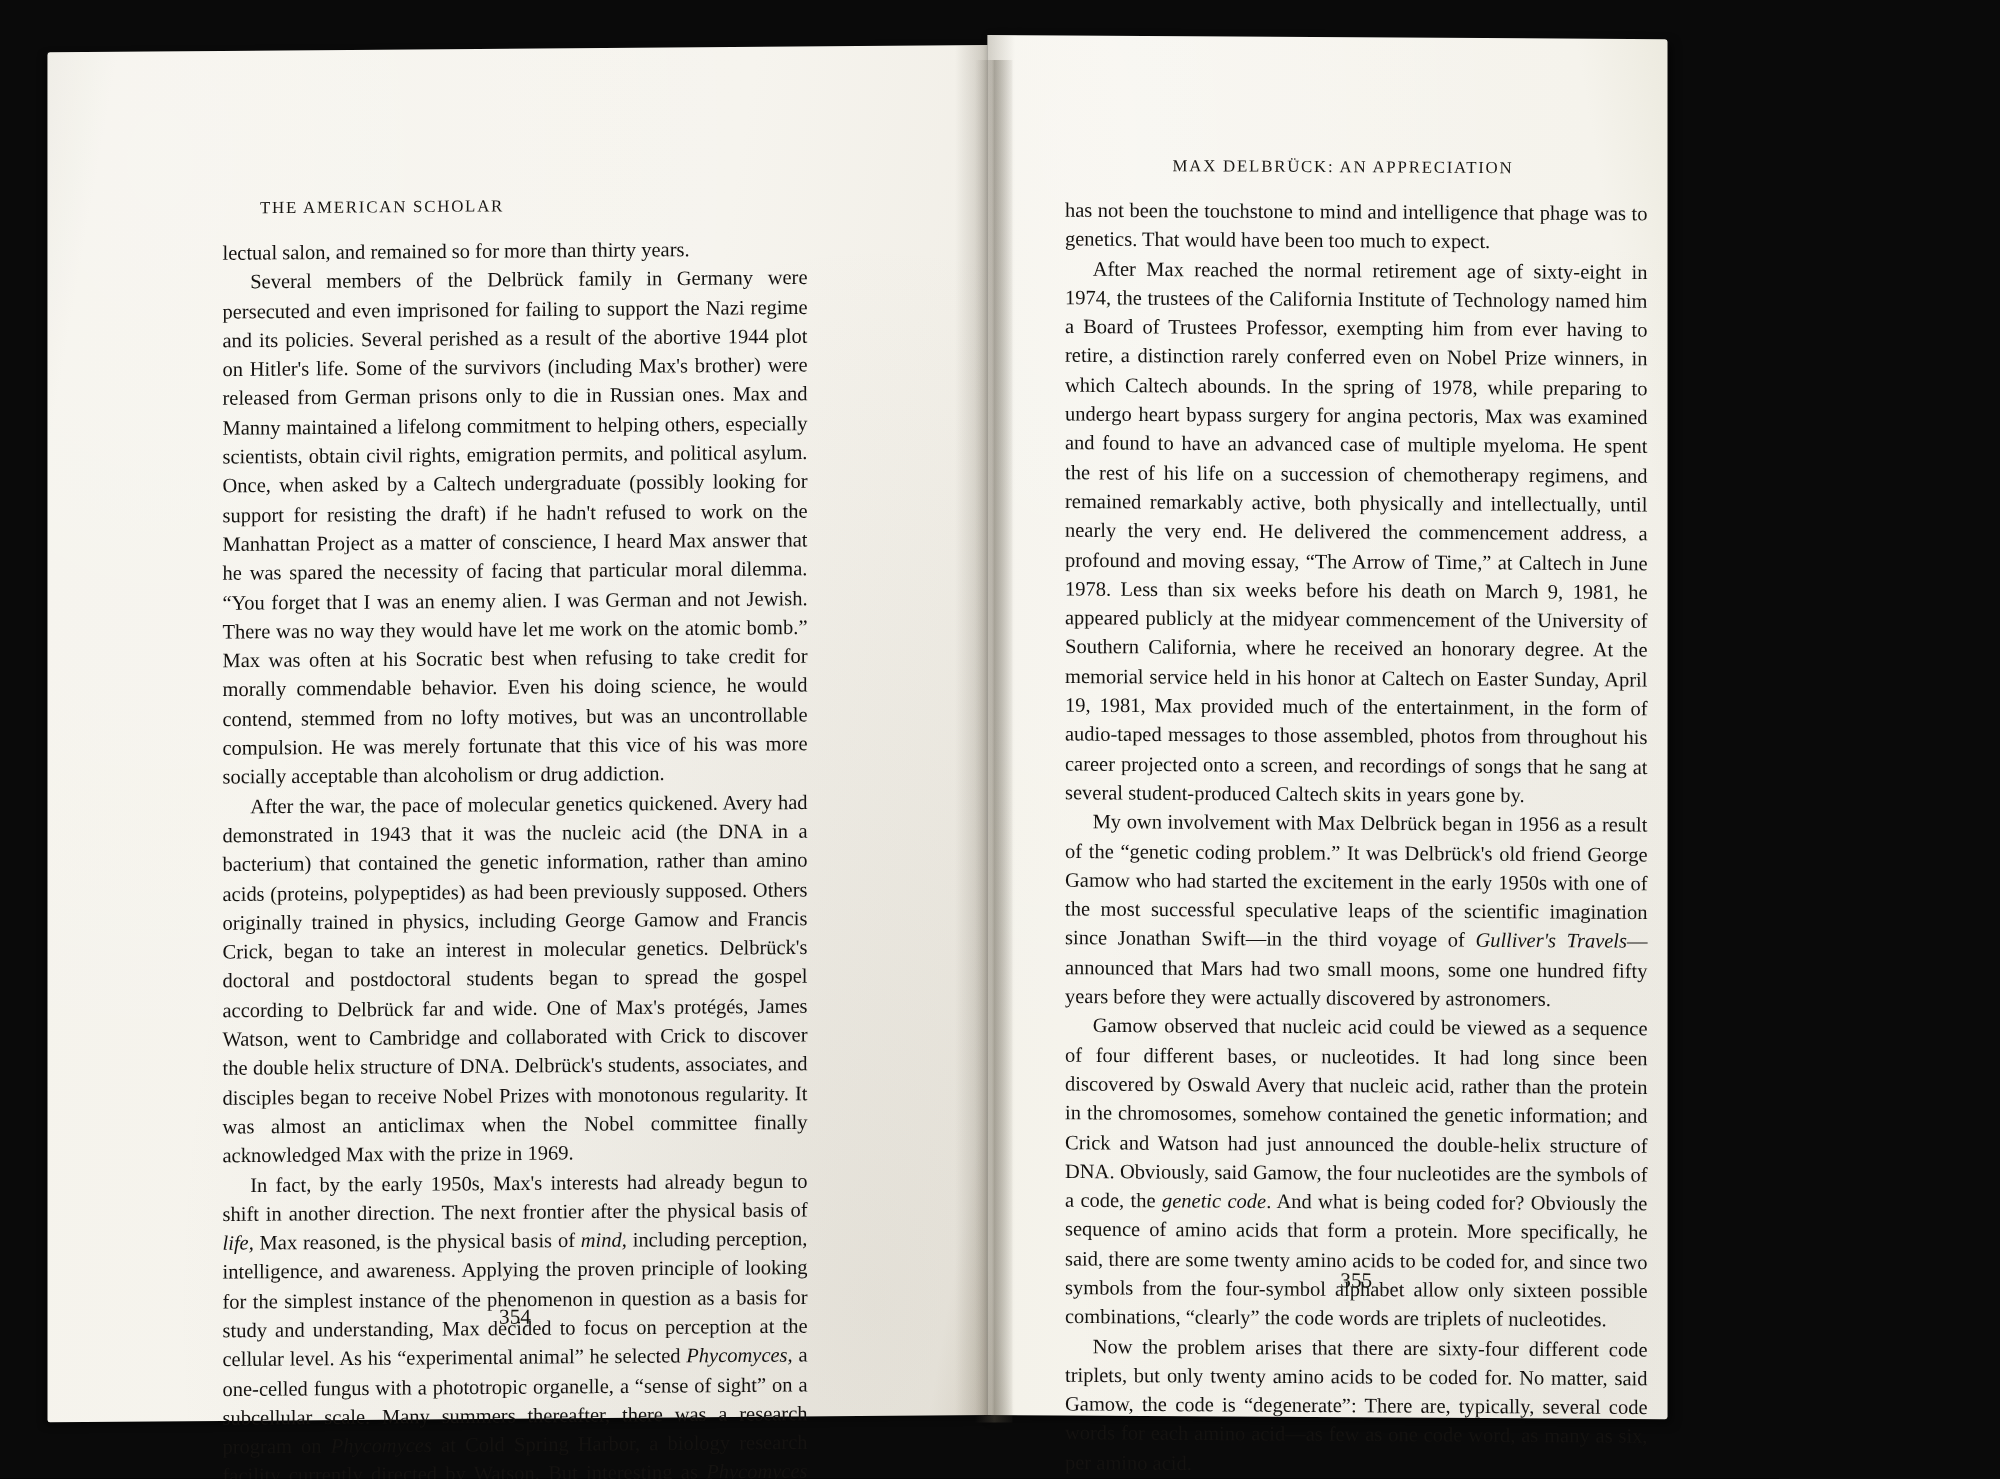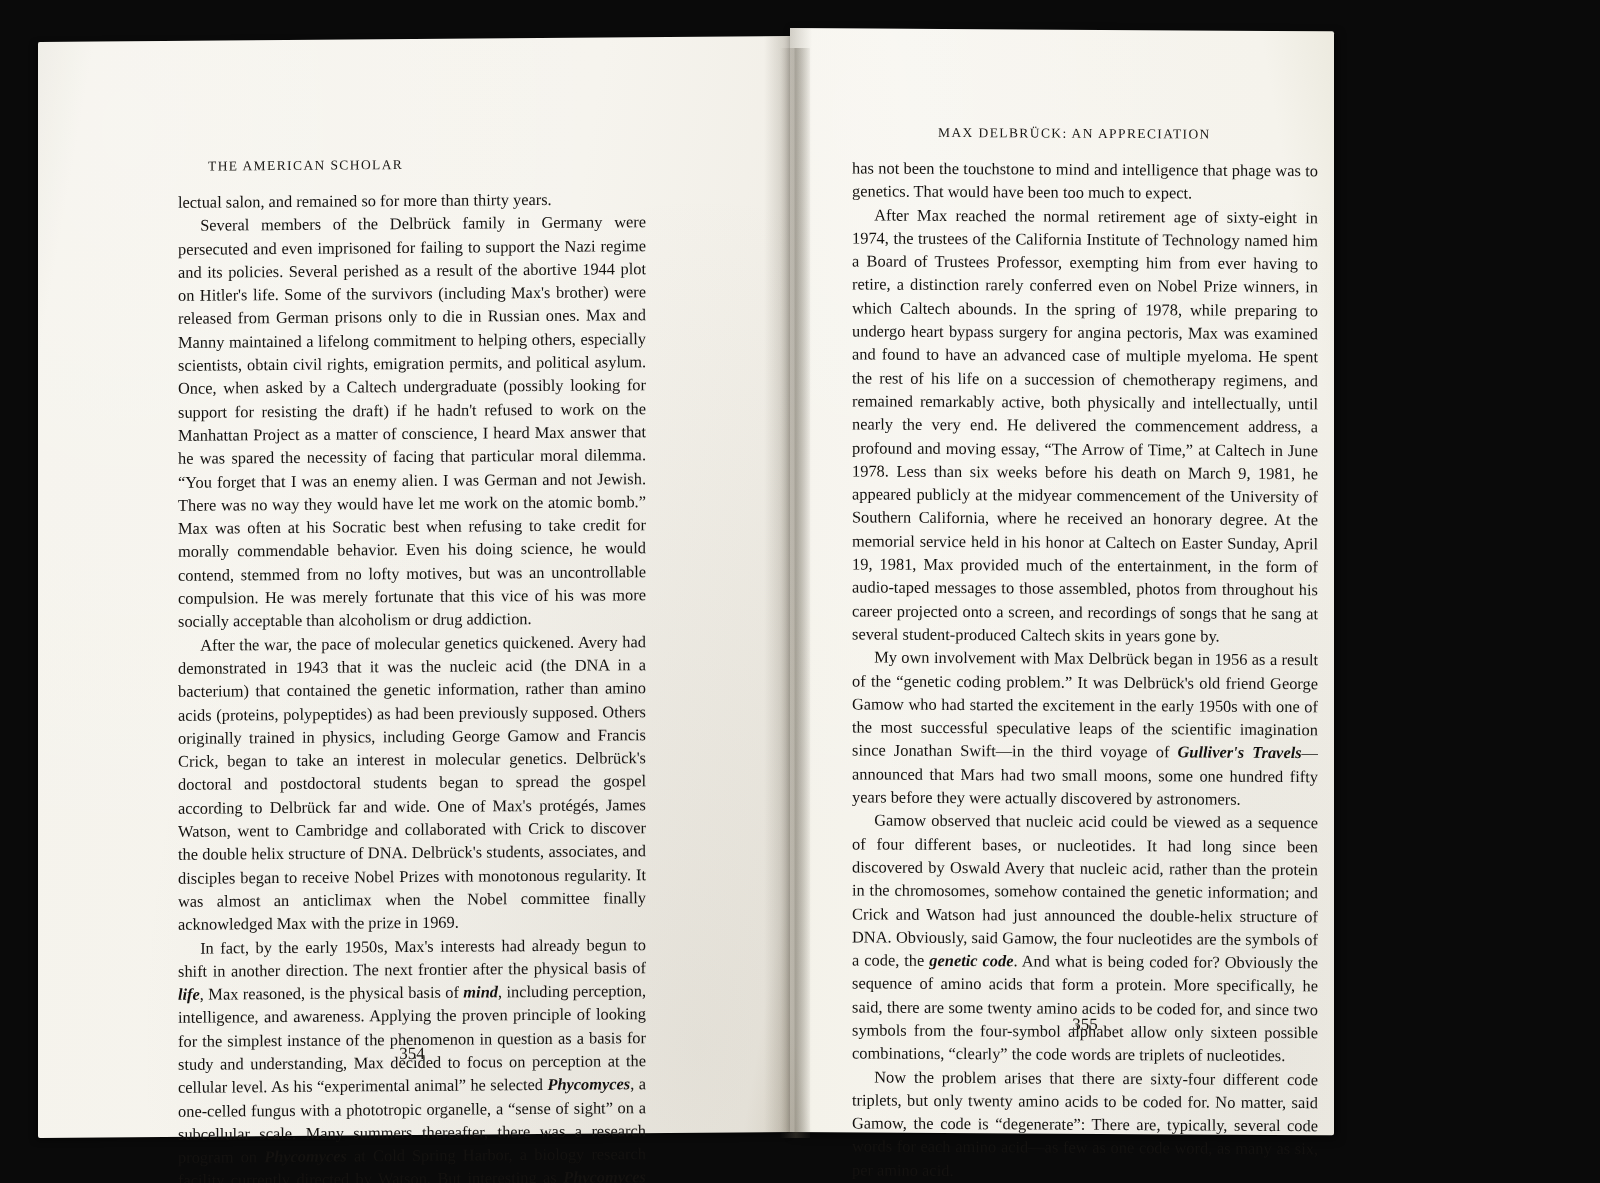--- a/index.html
+++ b/index.html
@@ -148,21 +148,21 @@
     pointer-events: none;
   }
   .edge-shadow-right {
     position: absolute;
     left: 0; top: 0;
     width: 22px; height: 100%;
     background: linear-gradient(270deg, rgba(130,122,106,0) 0%, rgba(110,103,88,0.28) 100%);
     pointer-events: none;
   }
 
-  em { font-style: italic; font-weight: bold; }
+  em { font-style: italic; }
 </style>
 </head>
 <body>
 
 <div id="book">
   <div class="spread">
 
     <div class="page page-left">
       <div class="paper-noise"></div>
       <div class="edge-shadow-left"></div>

